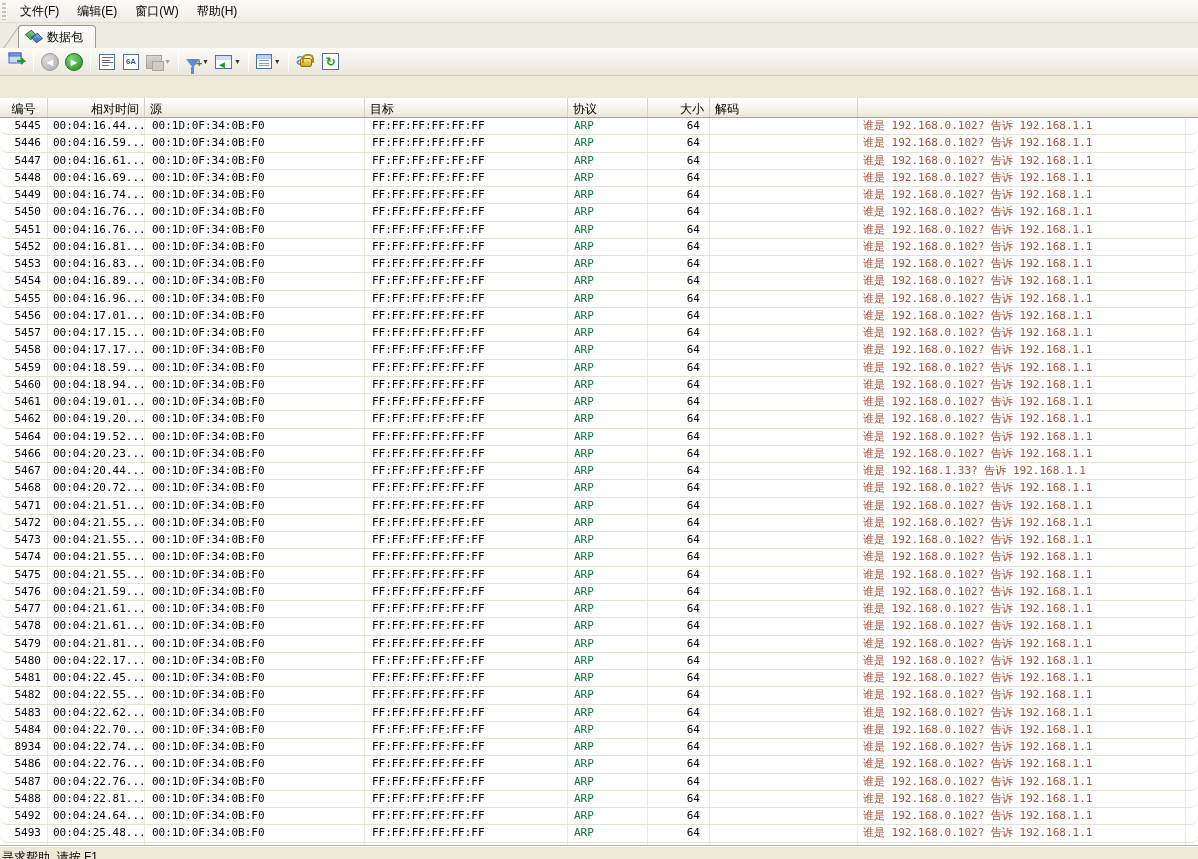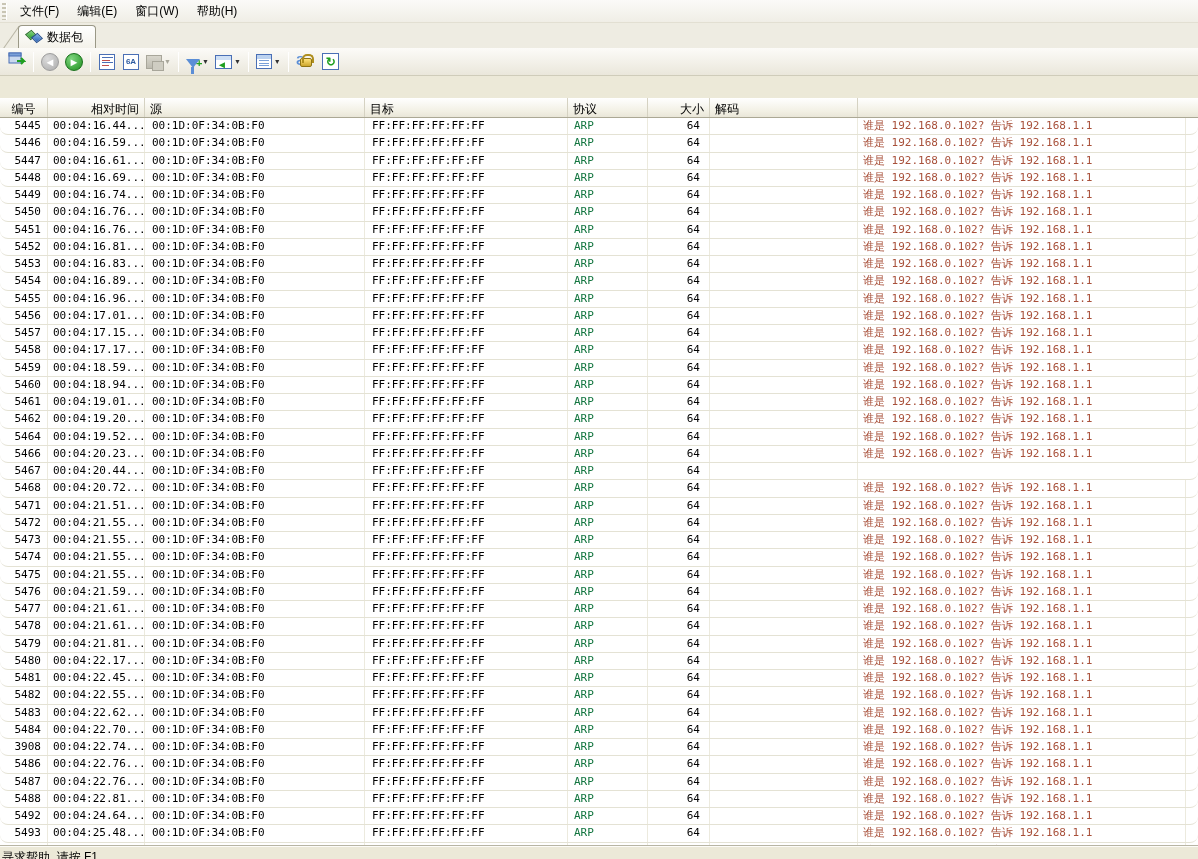--- a/index.html
+++ b/index.html
@@ -440,20 +440,21 @@
           <div class="cell cfill"></div>
         </div>
         <div class="prow">
           <div class="cell c0">5467</div>
           <div class="cell c1">00:04:20.44...</div>
           <div class="cell c2">00:1D:0F:34:0B:F0</div>
           <div class="cell c3">FF:FF:FF:FF:FF:FF</div>
           <div class="cell c4" style="color: rgb(18, 117, 63);">ARP</div>
           <div class="cell c5">64</div>
           <div class="cell c6"></div>
+          <div class="cell c7" style="color: rgb(168, 80, 58);">谁是 192.168.1.33? 告诉 192.168.1.1</div>
           <div class="cell cfill"></div>
         </div>
         <div class="prow">
           <div class="cell c0">5468</div>
           <div class="cell c1">00:04:20.72...</div>
           <div class="cell c2">00:1D:0F:34:0B:F0</div>
           <div class="cell c3">FF:FF:FF:FF:FF:FF</div>
           <div class="cell c4" style="color: rgb(18, 117, 63);">ARP</div>
           <div class="cell c5">64</div>
           <div class="cell c6"></div>
@@ -608,21 +609,21 @@
           <div class="cell c1">00:04:22.70...</div>
           <div class="cell c2">00:1D:0F:34:0B:F0</div>
           <div class="cell c3">FF:FF:FF:FF:FF:FF</div>
           <div class="cell c4" style="color: rgb(18, 117, 63);">ARP</div>
           <div class="cell c5">64</div>
           <div class="cell c6"></div>
           <div class="cell c7" style="color: rgb(168, 80, 58);">谁是 192.168.0.102? 告诉 192.168.1.1</div>
           <div class="cell cfill"></div>
         </div>
         <div class="prow">
-          <div class="cell c0">3908</div>
+          <div class="cell c0">8934</div>
           <div class="cell c1">00:04:22.74...</div>
           <div class="cell c2">00:1D:0F:34:0B:F0</div>
           <div class="cell c3">FF:FF:FF:FF:FF:FF</div>
           <div class="cell c4" style="color: rgb(18, 117, 63);">ARP</div>
           <div class="cell c5">64</div>
           <div class="cell c6"></div>
           <div class="cell c7" style="color: rgb(168, 80, 58);">谁是 192.168.0.102? 告诉 192.168.1.1</div>
           <div class="cell cfill"></div>
         </div>
         <div class="prow">

